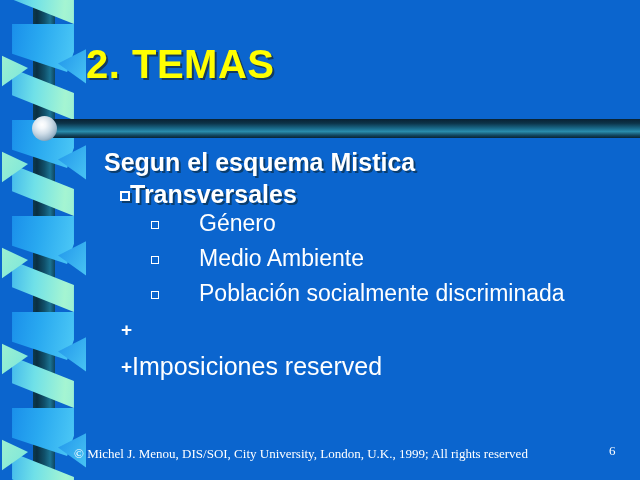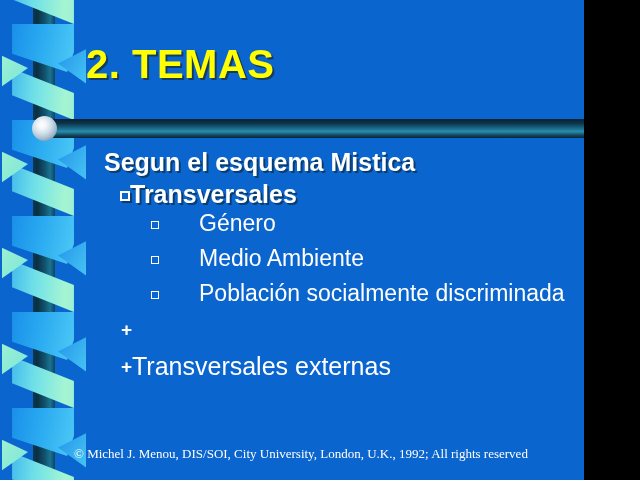--- a/index.html
+++ b/index.html
@@ -2,21 +2,21 @@
 <html><head>
 <meta charset="utf-8">
 <style>
   html, body {
     margin: 0;
     padding: 0;
     background: #000;
   }
   #slide {
     position: relative;
-    width: 584px;
+    width: 640px;
     height: 480px;
     overflow: hidden;
     background: #0b65ce;
     font-family: "Liberation Sans", sans-serif;
   }
 
   
   #ribbon {
     position: absolute;
     left: 0;
@@ -303,21 +303,21 @@
     <div class="lvl3">
       <span class="bullet"><span class="sq"></span></span>
       <span>Población socialmente discriminada</span>
     </div>
 
     <div class="lvlplus">
       <span class="bullet">+</span>
     </div>
     <div class="lvlplus">
       <span class="bullet">+</span>
-      <span>Transversales externas</span>
+      <span>Imposiciones reserved</span>
     </div>
 
   </div>
 
-  <div id="footer">© Michel J. Menou, DIS/SOI, City University, London, U.K., 1992; All rights reserved</div>
+  <div id="footer">© Michel J. Menou, DIS/SOI, City University, London, U.K., 1999; All rights reserved</div>
   <div id="pagenum">6</div>
 
 </div>
 
 </body></html>

